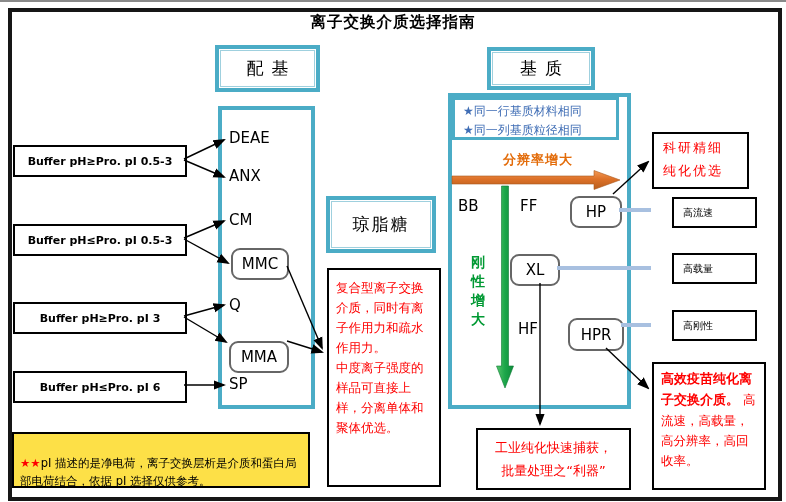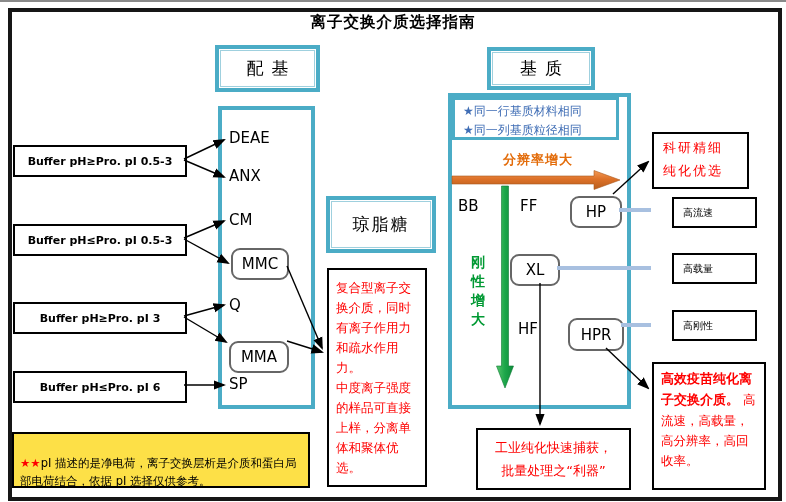--- a/index.html
+++ b/index.html
@@ -30,21 +30,21 @@
   .starnote{font-size:12px;color:#3f6db5;line-height:1.55;white-space:nowrap;}
   #resolution-label{left:452px;top:151px;width:172px;text-align:center;font-size:13px;font-weight:bold;color:#e36c0a;letter-spacing:1px;}
   #rigidity-label{left:471px;top:253px;width:16px;font-size:14px;font-weight:bold;color:#009933;line-height:1.35;word-break:break-all;}
   .cell{font-size:15px;}
   
   .featbox{left:652px;width:72px;height:27px;border:2px solid #000;background:#fff;display:flex;align-items:center;font-size:10px;padding-left:9px;box-sizing:content-box;white-space:nowrap;margin-left:20px;}
   #research-note{left:652px;top:132px;width:84px;height:51px;border:2px solid #000;background:#fff;color:#fe0000;font-size:13px;line-height:1.8;padding:2px 0 0 9px;letter-spacing:2px;}
   #vaccine-note{left:652px;top:362px;width:114px;height:128px;border:2px solid #000;background:#fff;color:#fe0000;font-size:12.5px;line-height:1.6;padding:5px 5px 0 7px;box-sizing:border-box;}
   #vaccine-note .bold{font-weight:bold;font-size:13px;}
   #industry-note{left:476px;top:428px;width:151px;height:58px;border:2px solid #000;background:#fff;color:#fe0000;font-size:13px;line-height:1.8;display:flex;flex-direction:column;justify-content:center;align-items:center;}
-  #composite-note{left:327px;top:268px;width:100px;height:219px;border:2px solid #000;background:#fff;color:#fe0000;font-size:12.5px;line-height:1.6;padding:8px 5px 0 7px;box-sizing:border-box;}
+  #composite-note{left:327px;top:268px;width:114px;height:219px;border:2px solid #000;background:#fff;color:#fe0000;font-size:12.5px;line-height:1.6;padding:8px 5px 0 7px;box-sizing:border-box;}
   
   #footnote{left:12px;top:432px;width:298px;height:56px;border:2px solid #000;background:#fde047;font-size:11.5px;line-height:1.6;padding:20px 6px;box-sizing:border-box;}
   #footnote .stars{color:#fe0000;}
   
   #arrows{left:0;top:0;width:786px;height:502px;pointer-events:none;z-index:10;}
   .boxlayer{z-index:2;}
 </style>
 </head>
 <body>
 

